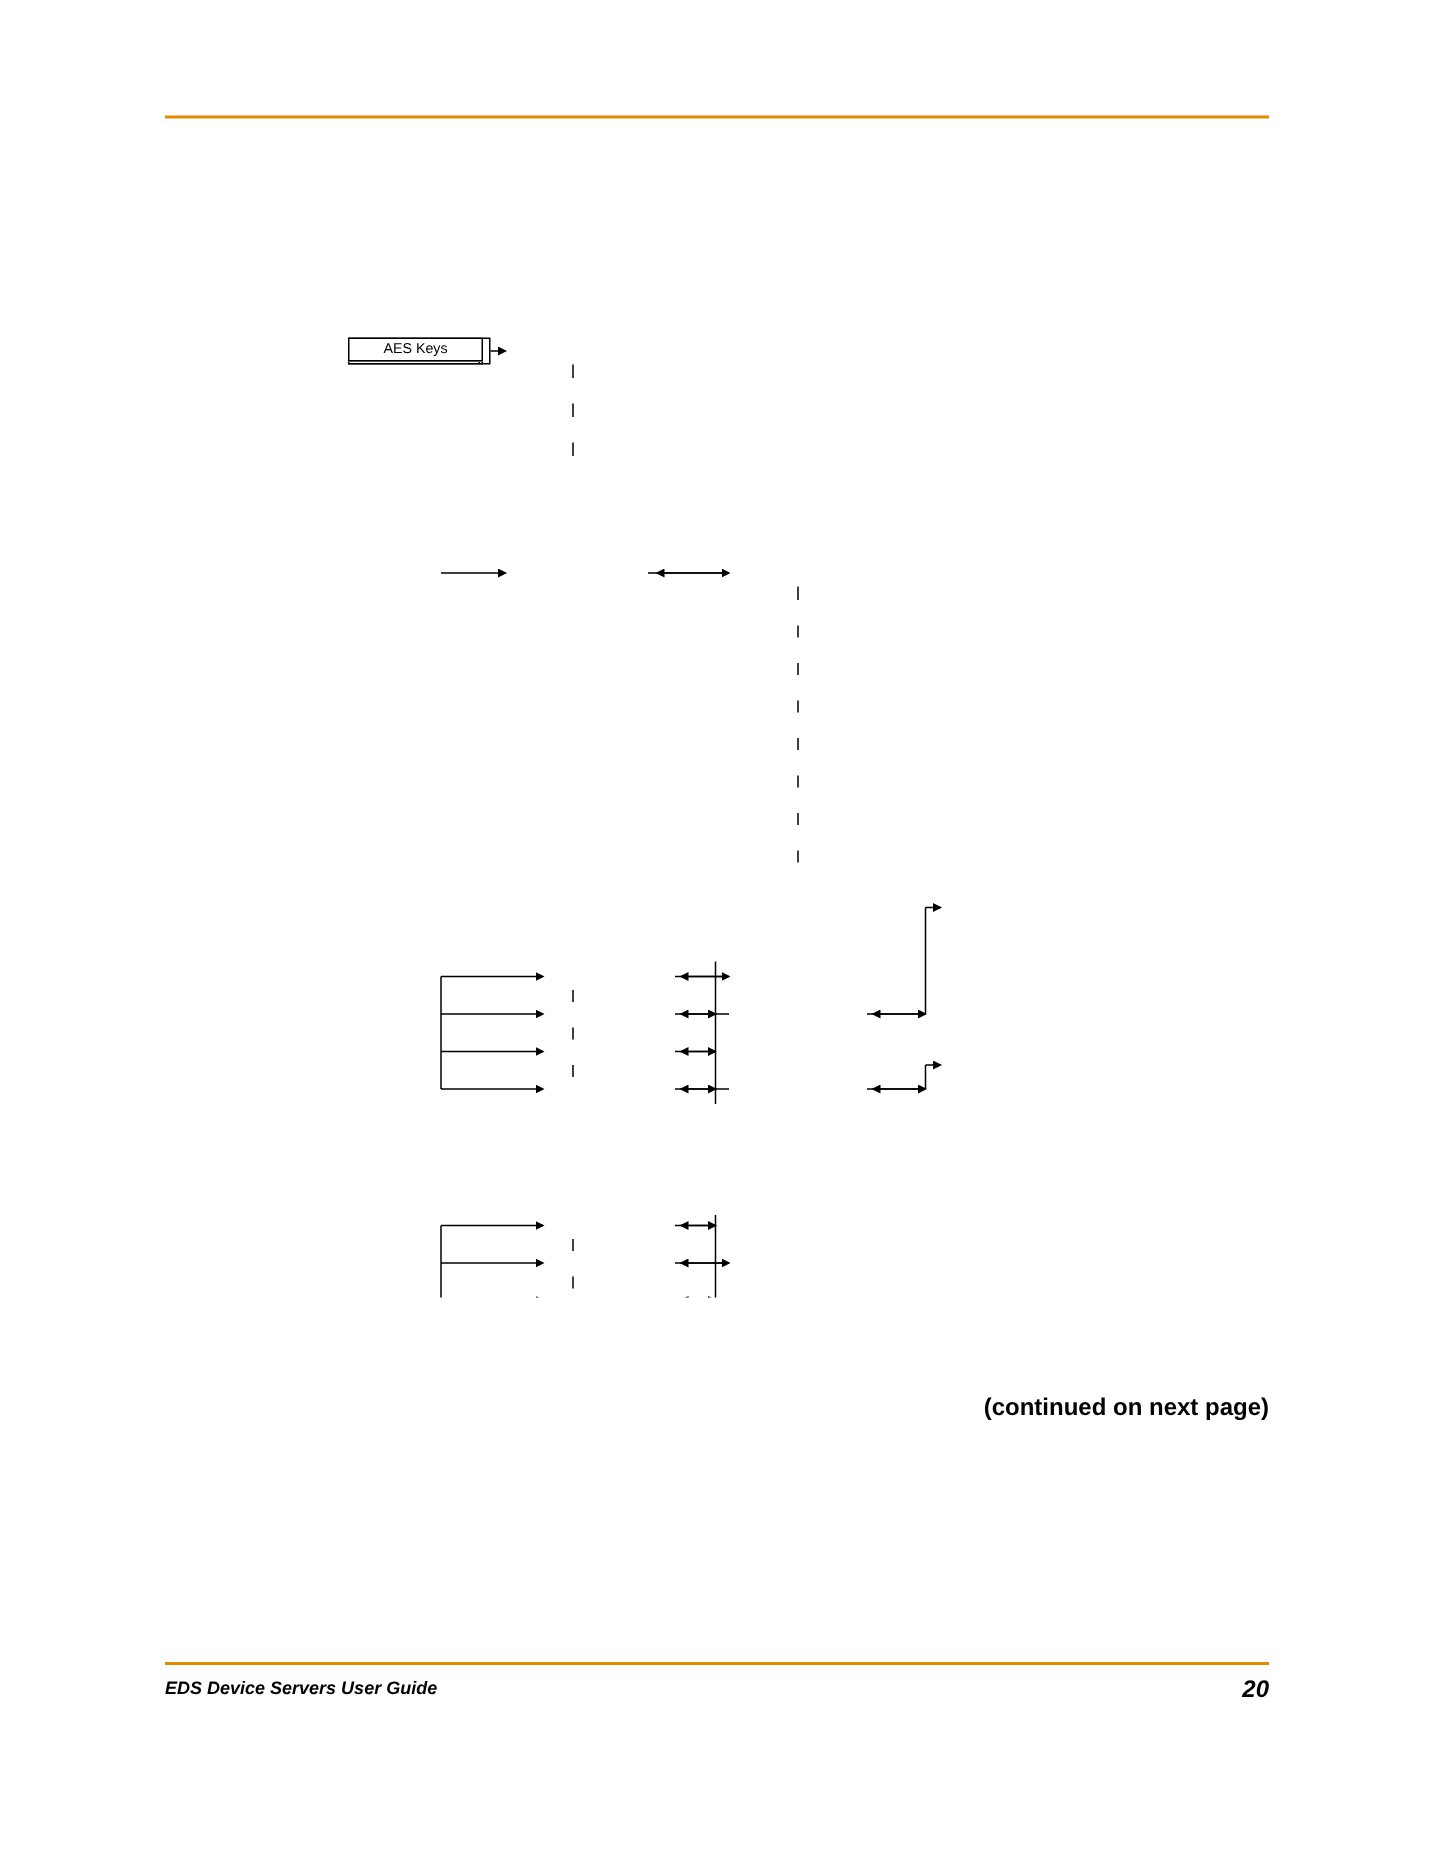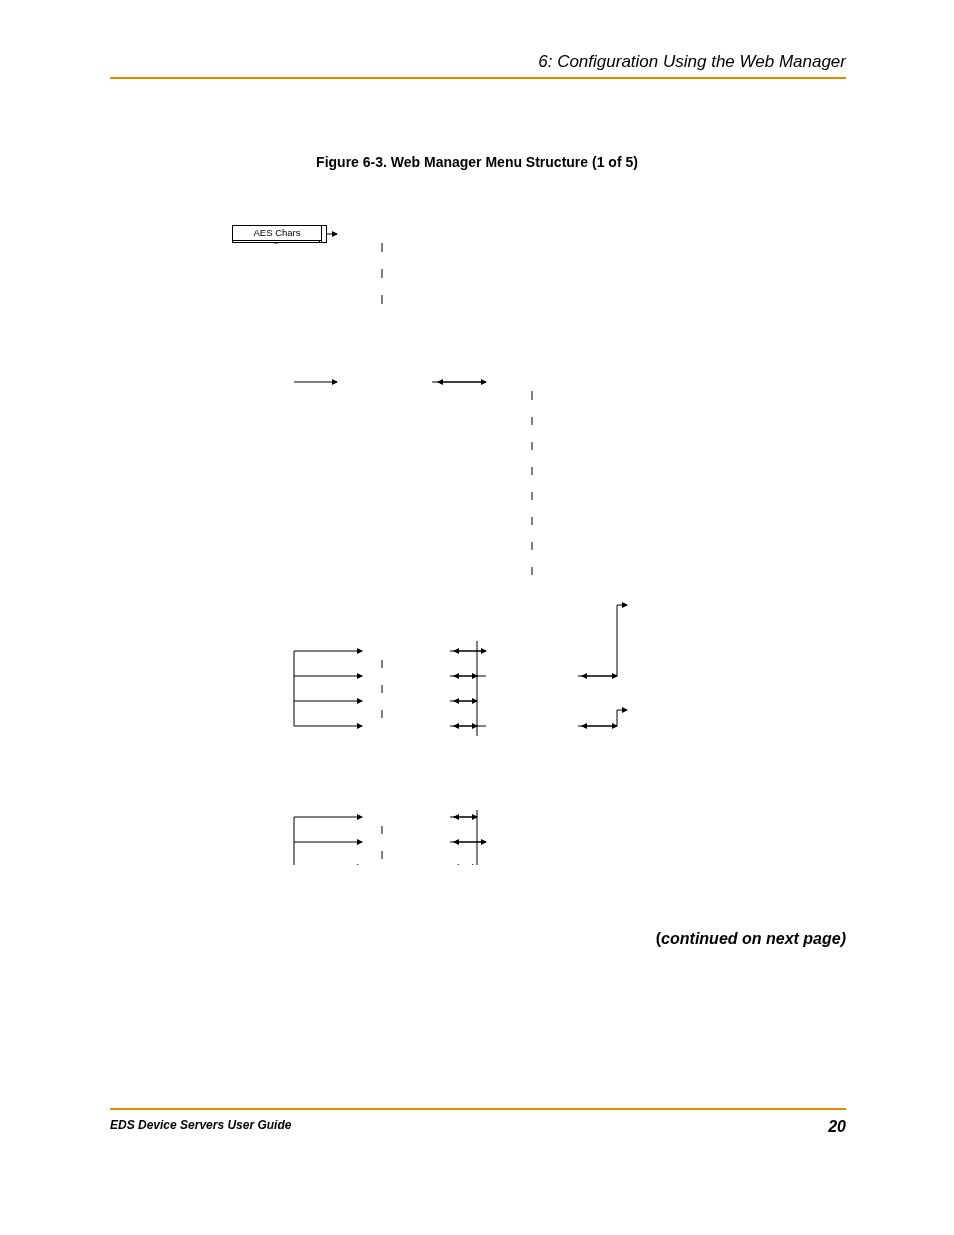--- a/index.html
+++ b/index.html
@@ -1,38 +1,36 @@
 <!DOCTYPE html>
 <html><head>
 <meta charset="utf-8">
 <style>
   html,body{margin:0;padding:0;background:#fff;font-family:Arial,Helvetica,sans-serif}
   .page{width:954px;height:1235px;margin:0 auto;position:relative;box-sizing:border-box}
   .header{position:absolute;left:110px;right:108px;top:52px;text-align:right;font-style:italic;font-size:17px;color:#000}
   .hr-top{position:absolute;left:110px;right:108px;top:77px;height:2px;background:#e68a00}
   .caption{position:absolute;left:0;right:0;top:154px;text-align:center;font-weight:bold;font-size:14px}
   .continued{position:absolute;right:108px;top:930px;font-size:16px;font-weight:bold}
-  .continued span{font-style:italic;font-weight:bold}
+  .continued span{font-weight:bold}
   .hr-bot{position:absolute;left:110px;right:108px;top:1108px;height:2px;background:#e68a00}
   .footer-l{position:absolute;left:110px;top:1118px;font-style:italic;font-weight:bold;font-size:12px}
   .footer-r{position:absolute;right:108px;top:1118px;font-style:italic;font-weight:bold;font-size:16px}
   .diagram{position:absolute;left:232px;top:225px;width:610px;height:640px}
   .diagram svg{position:absolute;left:0;top:0}
   .box{position:absolute;border:1px solid #000;font-size:9.5px;line-height:1;text-align:center;display:flex;align-items:center;justify-content:center;box-sizing:border-box;background:#fff}
   .box.orange{background:#f7941d;font-weight:bold;border:1px solid #000}
   .box.field{border:1px solid #000;box-shadow:1px 0 0 #000 inset,-1px 0 0 #000 inset}
   .dots{position:absolute;font-size:10px;color:#000;line-height:4px}
 </style>
 </head>
 <body>
 
 <div class="page">
-  <div class="header">6: Configuration Using the Web Manager</div>
   <div class="hr-top"></div>
-  <div class="caption">Figure 6-3. Web Manager Menu Structure (1 of 5)</div>
 
   <div class="diagram">
     <svg width="610" height="640">
       <defs>
         <marker id="arr" markerWidth="6" markerHeight="6" refX="5" refY="3" orient="auto">
           <path d="M0,0 L6,3 L0,6 Z" fill="#000"></path>
         </marker>
       </defs>
       <g stroke="#000" stroke-width="1" fill="none">
 
@@ -166,21 +164,21 @@
     <div class="box" style="left:255;top:608;width:90px;height:16px">Statistics</div>
     <div class="box" style="left:255;top:627;width:90px;height:16px">Accept Mode</div>
     <div class="box" style="left:255;top:646;width:90px;height:16px">Packing Mode</div>
 
     <div class="box" style="left:370;top:608;width:90px;height:16px">Serial Settings</div>
     <div class="box" style="left:370;top:627;width:90px;height:16px">Connect Mode</div>
     <div class="box" style="left:370;top:646;width:90px;height:16px">Modem Emulation</div>
 
     <div class="box" style="left:485;top:608;width:90px;height:16px">Start/Stop Chars</div>
     <div class="box" style="left:485;top:627;width:90px;height:16px">Disconnect Mode</div>
-    <div class="box" style="left:485;top:646;width:90px;height:16px">AES Chars</div>
+    <div class="box" style="left:485;top:646;width:90px;height:16px">AES Keys</div>
   </div>
 
   <div class="continued">
     <b>(</b><span>continued on next page)</span>
   </div>
   <div class="hr-bot"></div>
   <div class="footer-l">EDS Device Servers User Guide</div>
   <div class="footer-r">20</div>
 </div>
 

